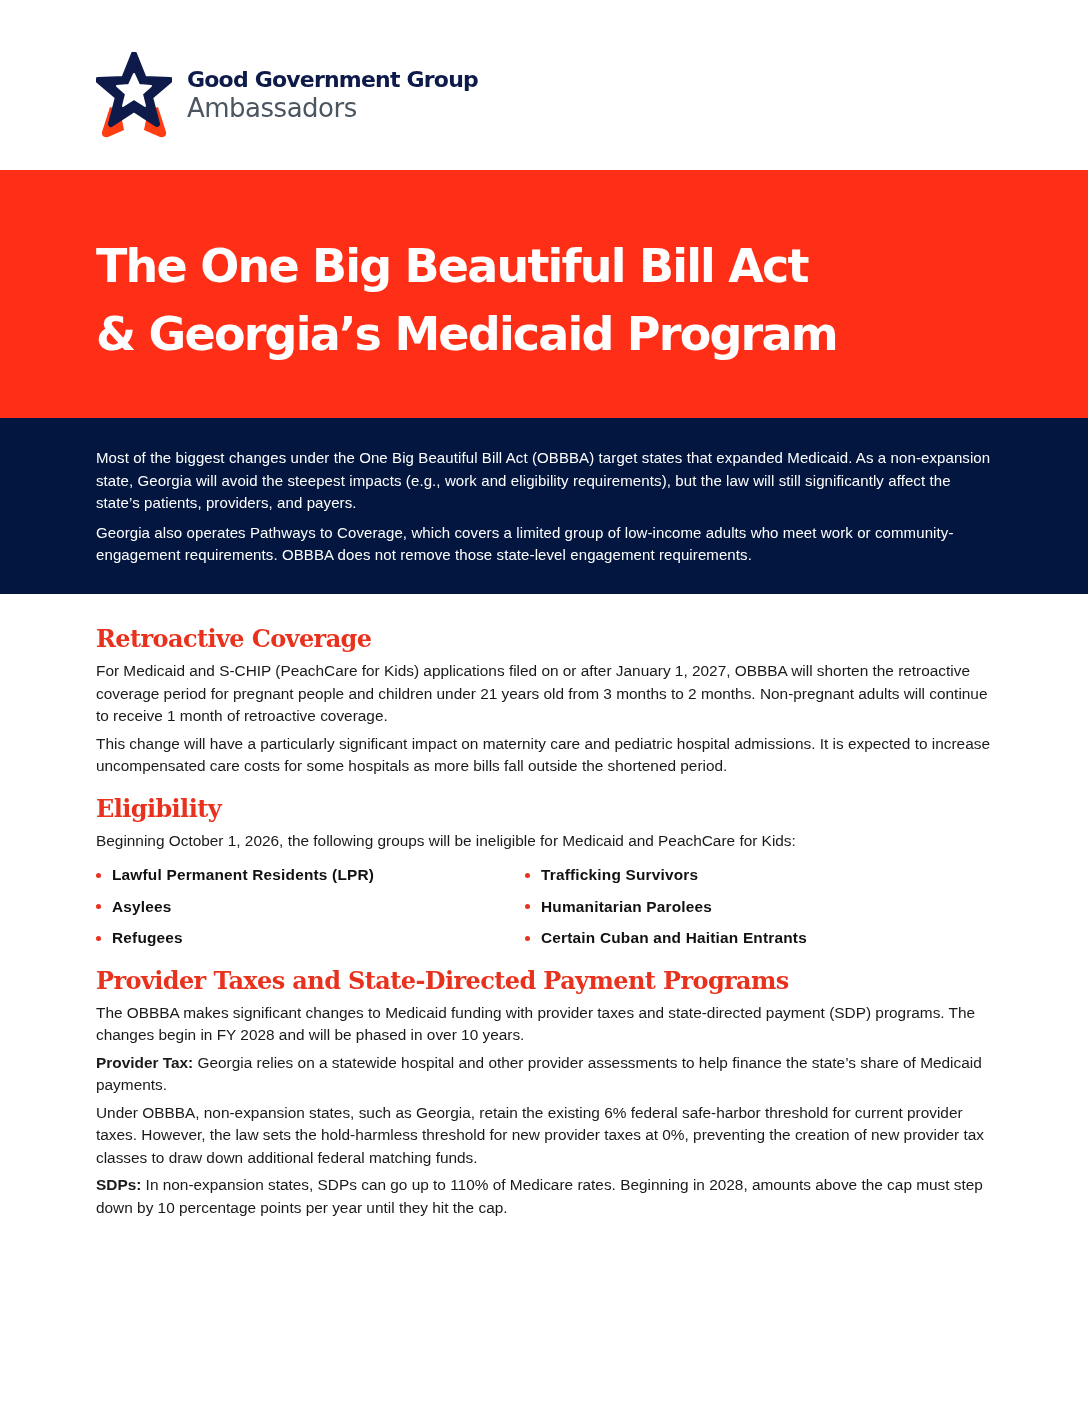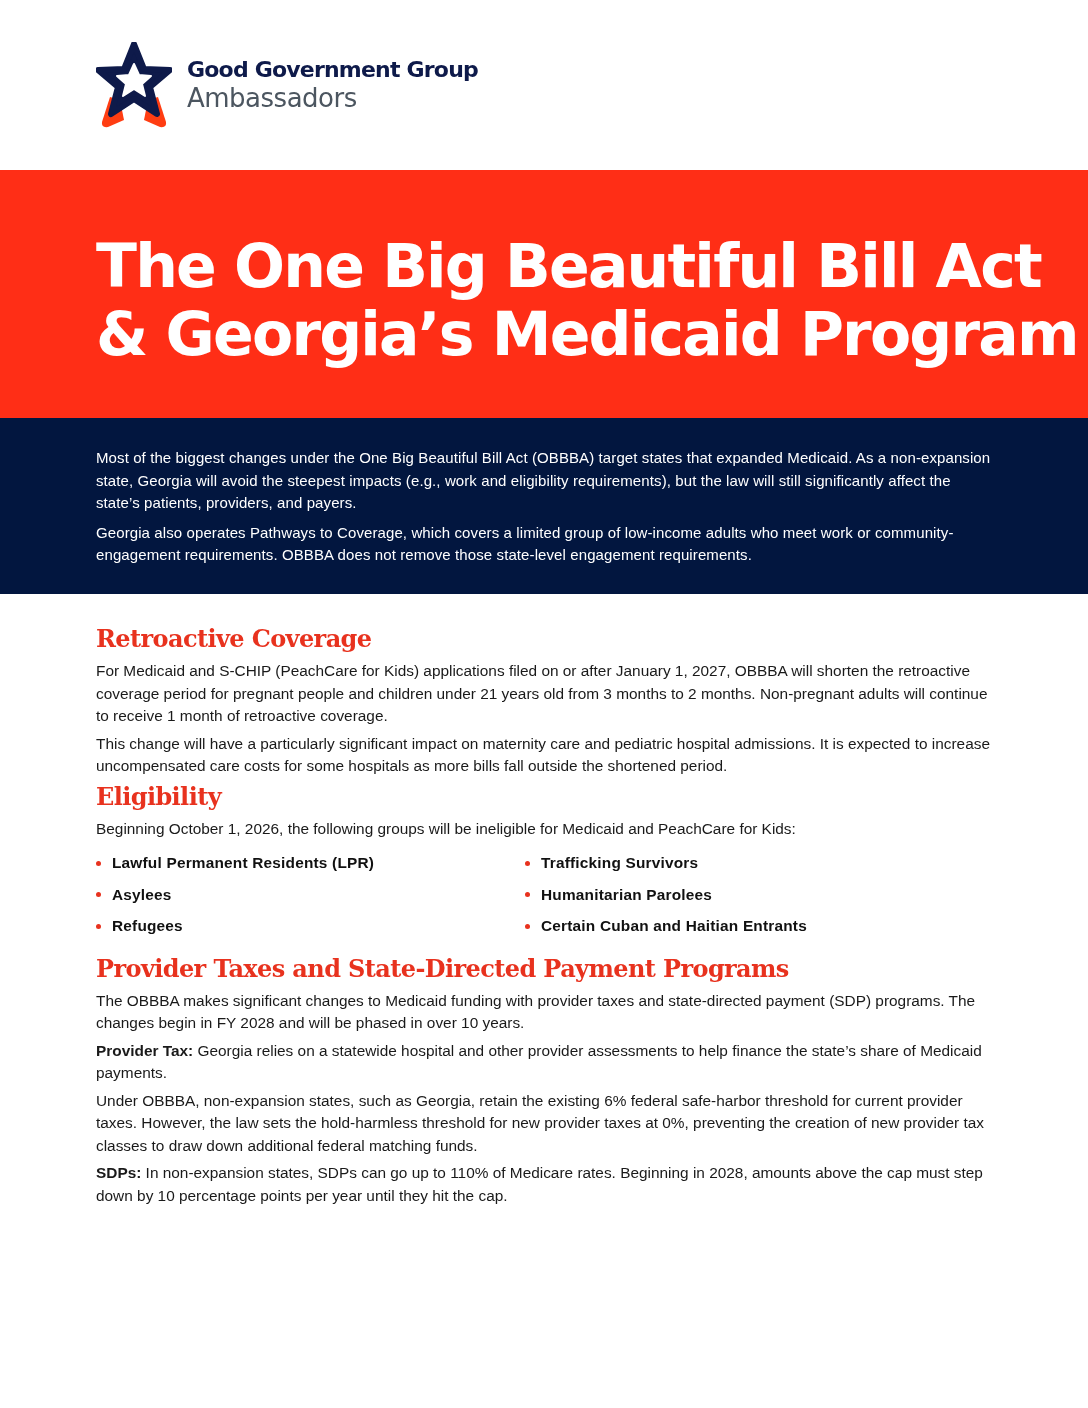--- a/index.html
+++ b/index.html
@@ -1,38 +1,38 @@
 <!DOCTYPE html>
 <html><head>
   <meta charset="utf-8">
   <style>
     * { box-sizing: border-box; margin: 0; padding: 0; }
     html, body { width: 1088px; height: 1408px; background: #ffffff; overflow: hidden; }
     body { font-family: "Liberation Sans", "DejaVu Sans", sans-serif; color: #1a1a1a; position: relative; }
 
-    .header { position: absolute; left: 0; top: 2px; width: 939px; height: 170px; background: #ffffff; }
+    .header { position: absolute; left: 0; top: 12px; width: 939px; height: 170px; background: #ffffff; }
     .logo { position: absolute; left: 96px; top: 40px; width: 76px; height: 88px; }
     .logo svg { width: 76px; height: 88px; display: block; }
     .brand { position: absolute; left: 187px; top: 54px; }
     .brand-name { font-family: "DejaVu Sans", sans-serif; font-weight: bold; font-size: 22px; letter-spacing: -0.8px; color: #0e1a4a; line-height: 28px; }
     .brand-sub { font-family: "DejaVu Sans", sans-serif; font-size: 26px; letter-spacing: -0.5px; color: #4c5660; line-height: 28px; }
 
     .title-band { position: absolute; left: 0; top: 170px; width: 1088px; height: 248px; background: #ff2e16; }
-    .title { position: absolute; left: 96px; top: 232px; color: #ffffff; font-family: "DejaVu Sans", sans-serif; font-weight: bold; font-size: 60px; letter-spacing: -1.8px; line-height: 68px; }
+    .title { position: absolute; left: 96px; top: 232px; color: #ffffff; font-family: "DejaVu Sans", sans-serif; font-weight: bold; font-size: 46px; letter-spacing: -1.8px; line-height: 68px; }
 
     .intro-band { position: absolute; left: 0; top: 418px; width: 1088px; height: 176px; background: #02163f; }
     .intro { position: absolute; left: 96px; top: 447px; width: 900px; color: #ffffff; font-size: 15px; line-height: 22.5px; letter-spacing: 0.1px; }
     .intro p + p { margin-top: 7px; }
 
     .content { position: absolute; left: 96px; top: 622px; width: 900px; }
     h2 { font-family: "DejaVu Serif", "Liberation Serif", serif; font-weight: bold; color: #e8321e; font-size: 24px; letter-spacing: -0.6px; line-height: 34px; }
     .content p { font-size: 15.4px; line-height: 22.5px; color: #1a1a1a; }
     .content p.spaced { margin-top: 5px; }
     .sec-retro { }
-    .sec-elig { margin-top: 2px; }
+    .sec-elig { margin-top: 14px; }
     .sec-prov { margin-top: 14px; }
     h2 + p { margin-top: 4px; }
 
     .bullets { display: grid; grid-template-columns: 429px 429px; row-gap: 9px; margin-top: 12px; }
     .bullet { display: flex; align-items: center; font-weight: bold; font-size: 15.4px; line-height: 22.5px; color: #111; letter-spacing: 0.2px; }
     .bullet .dot { width: 5px; height: 5px; border-radius: 50%; background: #e8321e; margin-right: 11px; flex: none; }
     .lead { font-weight: bold; }
   </style>
 </head>
 <body>

